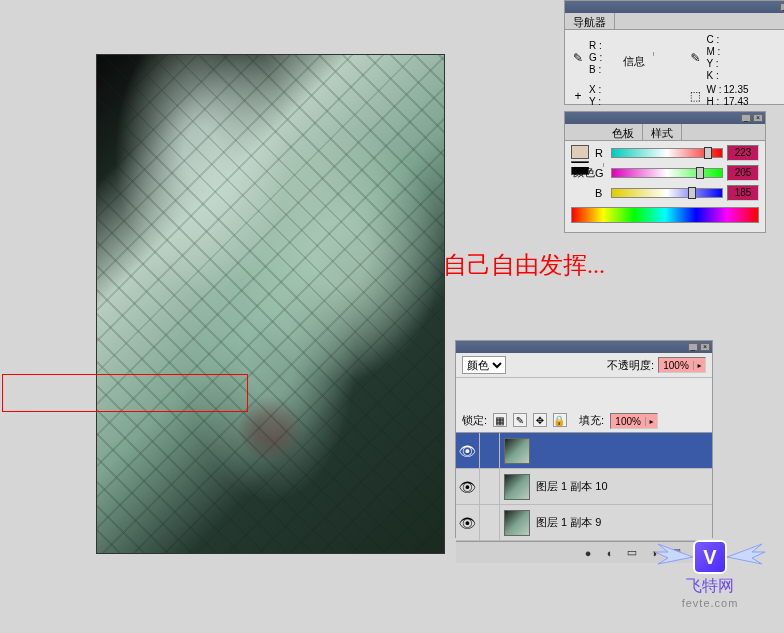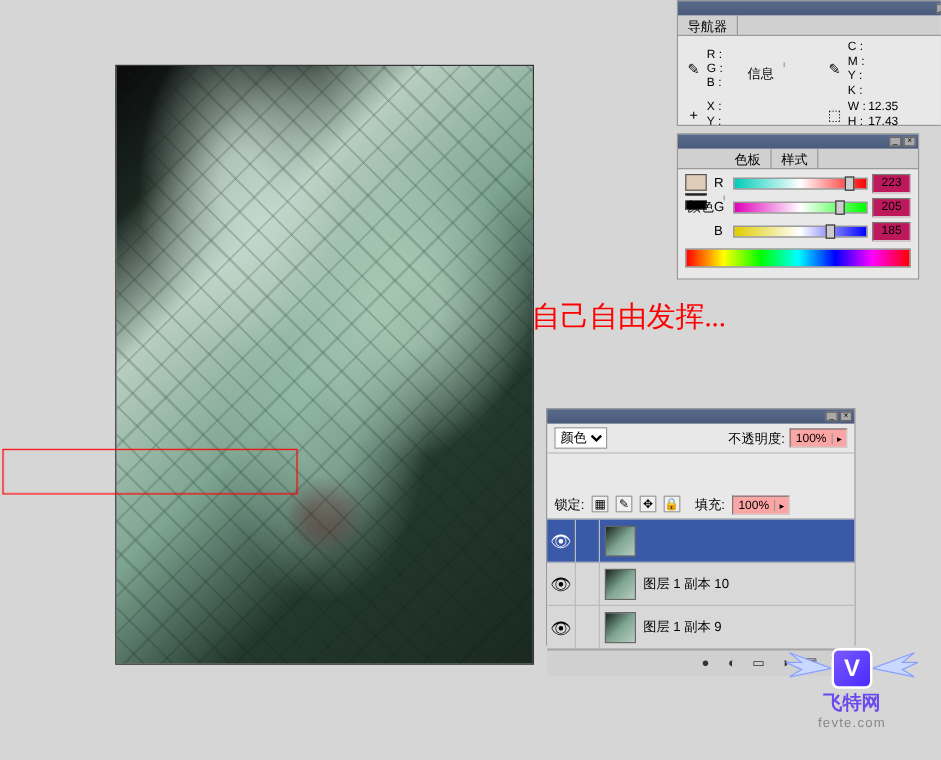--- a/index.html
+++ b/index.html
@@ -52,21 +52,21 @@
 .llink { width: 20px; height: 36px; border-right: 1px solid #bbb; }
 .lthumb { width: 26px; height: 26px; margin: 0 4px; border: 1px solid #666; background: linear-gradient(135deg, #1a2520, #7da490, #b8cec0); }
 .lname { flex: 1; font-size: 11px; padding-left: 2px; }
 .layer-foot { height: 22px; background: #d0d0d0; border-top: 1px solid #999; display: flex; align-items: center; justify-content: flex-end; gap: 6px; padding: 0 6px; }
 .foot-ico { width: 16px; height: 16px; display: flex; align-items: center; justify-content: center; font-size: 11px; cursor: pointer; color: #333; }
 .watermark { position: absolute; left: 650px; top: 540px; width: 120px; text-align: center; }
 .wings { display: flex; justify-content: center; align-items: center; gap: 2px; }
 .wing { width: 40px; height: 30px; position: relative; }
 .wing svg { width: 100%; height: 100%; }
 .vbadge { width: 34px; height: 34px; background: linear-gradient(135deg, #7a5aff, #4a2aff); border-radius: 6px; color: #fff; font-size: 20px; font-weight: bold; display: flex; align-items: center; justify-content: center; margin: 0 -2px; z-index: 2; position: relative; border: 2px solid #fff; }
-.wm-text { color: #6a4aee; font-size: 16px; font-weight: bold; margin-top: 2px; }
+.wm-text { color: #6a4aee; font-size: 16px; font-weight: normal; margin-top: 2px; }
 .wm-url { color: #888; font-size: 11px; letter-spacing: 1px; }
 </style>
 </head>
 <body>
 
 <div class="canvas-image"></div>
 
 <div class="panel info-panel">
   <div class="panel-header">
     <div class="hdr-btn">_</div>

